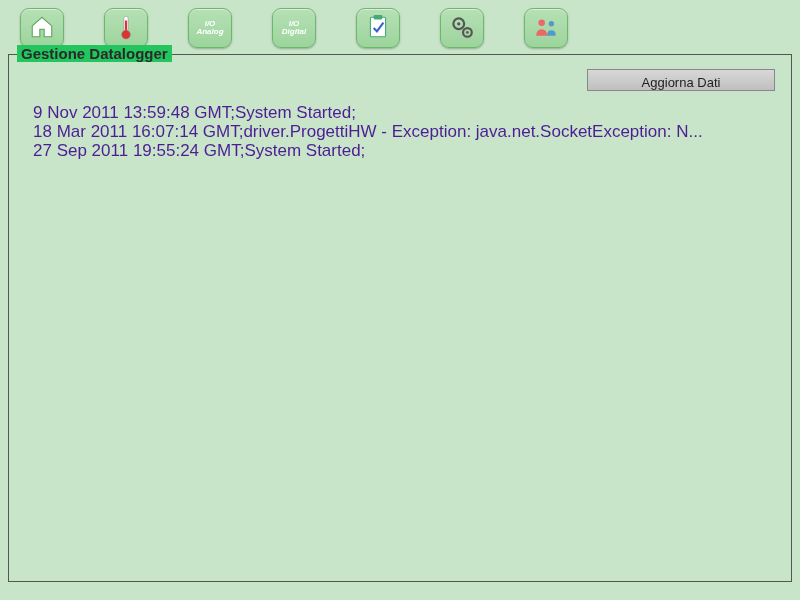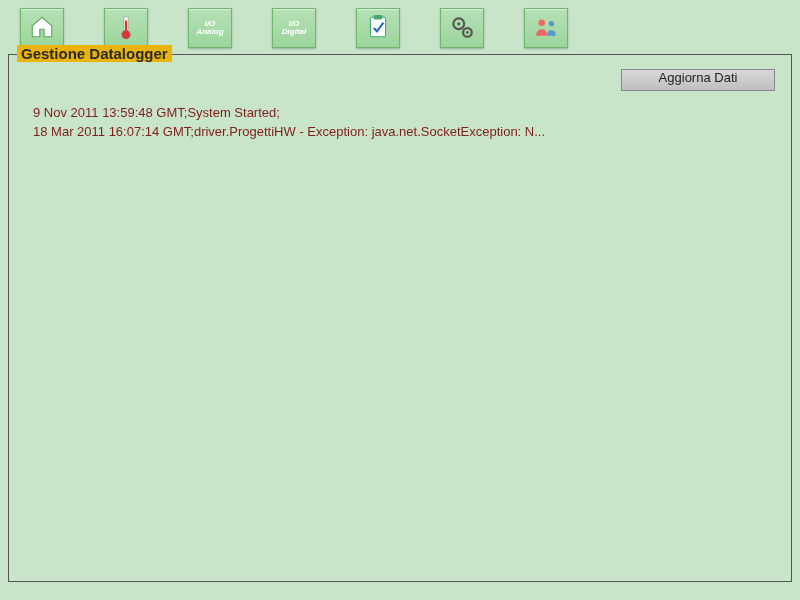--- a/index.html
+++ b/index.html
@@ -14,21 +14,21 @@
   }
   .toolbar {
     display: flex;
     gap: 40px;
     padding: 8px 20px 6px 20px;
     align-items: center;
   }
   .tool-btn {
     width: 44px;
     height: 40px;
-    border-radius: 0;
+    border-radius: 9px;
     background: linear-gradient(#b6e0b6, #9cd49c);
     border: 1px solid #6eb66e;
     box-shadow: 0 1px 2px rgba(0,0,0,.25), inset 0 1px 0 rgba(255,255,255,.5);
     display: flex;
     align-items: center;
     justify-content: center;
     cursor: pointer;
     color: #ffffff;
     font-size: 8px;
     font-weight: bold;
@@ -44,47 +44,47 @@
     margin: 0 8px 8px 8px;
     border: 1px solid #555;
     background: #c9e5c9;
     height: 528px;
     padding: 14px 16px 10px 16px;
   }
   .legend {
     position: absolute;
     top: -10px;
     left: 8px;
-    background: #eab308;
+    background: #22c55e;
     padding: 0 4px;
     font-size: 15px;
     font-weight: bold;
     color: #2a2a2a;
   }
   .refresh-row {
     display: flex;
     justify-content: flex-end;
     margin-bottom: 8px;
   }
   .refresh-btn {
-    width: 154px;
+    width: 188px;
     height: 22px;
     background: linear-gradient(#d8d8d8, #bfbfbf);
     border: 1px solid #888;
     font-size: 13px;
     cursor: pointer;
     display: flex;
-    align-items: flex-start;
+    align-items: flex-end;
     justify-content: center;
   }
   .log-area {
     padding: 4px 8px;
-    font-size: 13px;
+    font-size: 17px;
     line-height: 19px;
-    color: #7f1d1d;
+    color: #4c1d95;
   }
   .log-line { white-space: nowrap; overflow: hidden; text-overflow: ellipsis; }
 </style>
 </head>
 <body>
 
 <div class="toolbar">
 
   <div class="tool-btn">
     <span>
@@ -153,14 +153,15 @@
 
   <div class="refresh-row">
     <div class="refresh-btn">
       <span>Aggiorna Dati</span>
     </div>
   </div>
 
   <div class="log-area">
     <div class="log-line">9 Nov 2011 13:59:48 GMT;System Started;</div>
     <div class="log-line">18 Mar 2011 16:07:14 GMT;driver.ProgettiHW - Exception: java.net.SocketException: N...</div>
+    <div class="log-line">27 Sep 2011 19:55:24 GMT;System Started;</div>
   </div>
 </div>
 
 </body></html>

